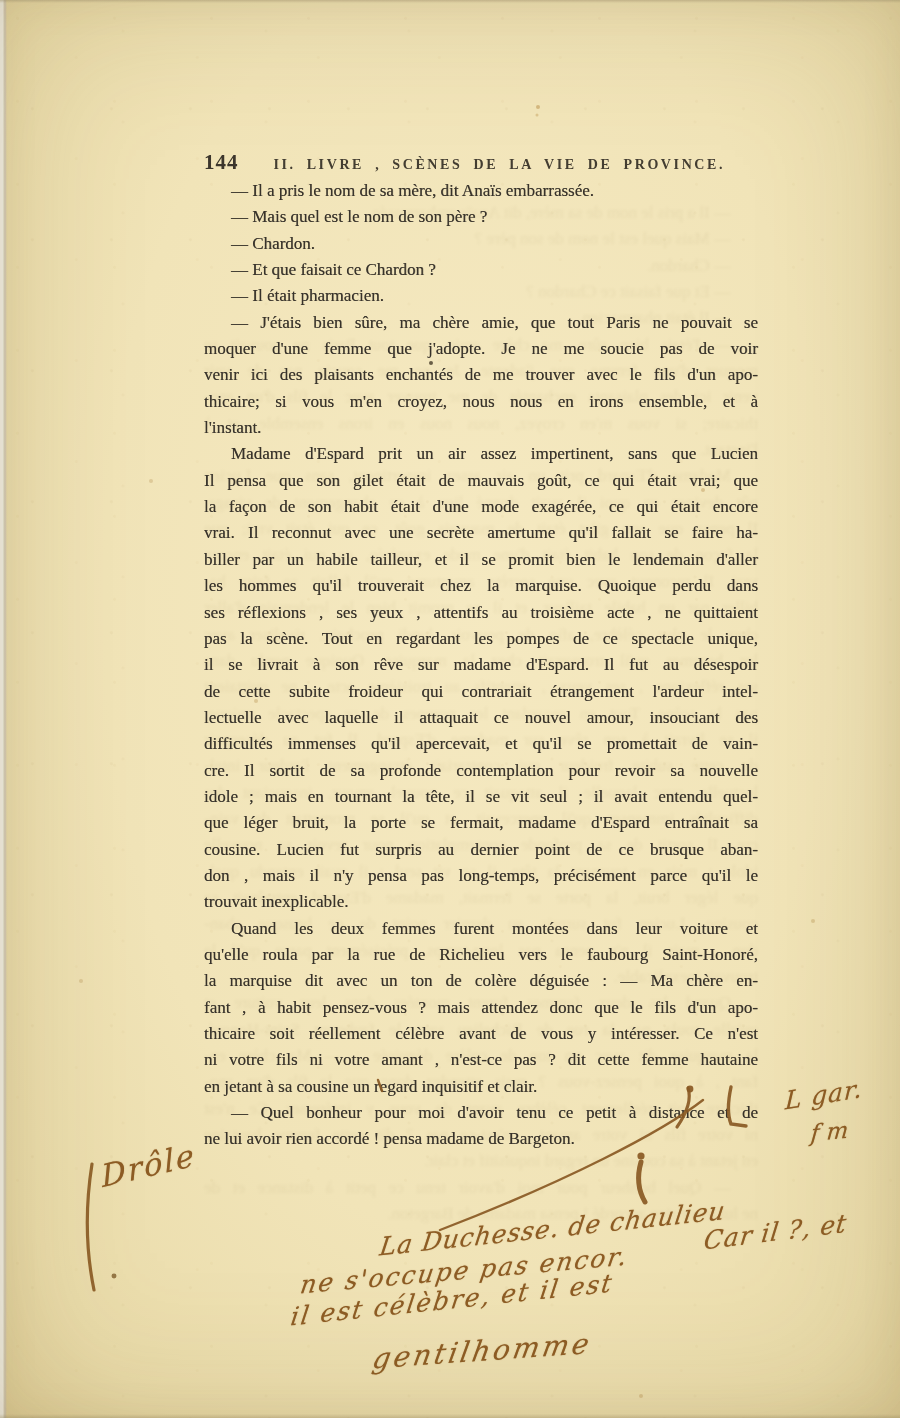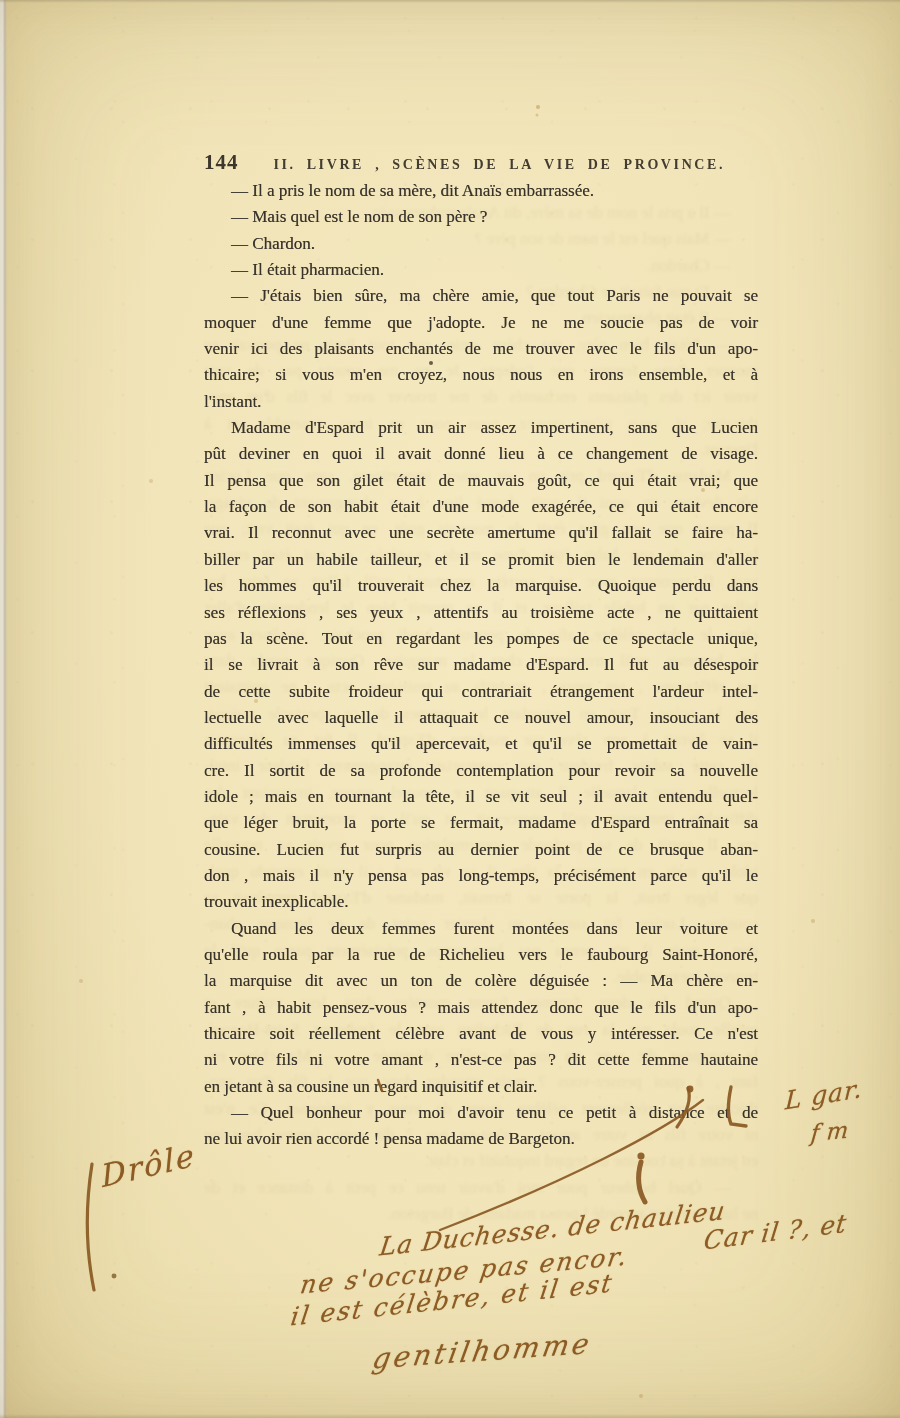--- a/index.html
+++ b/index.html
@@ -116,28 +116,28 @@
 
   <div class="hdr">
     <span class="num">144</span>
     <span class="title">II. LIVRE , SCÈNES DE LA VIE DE PROVINCE.</span>
   </div>
 
   <div class="body-text">
       <div class="ln ind">— Il a pris le nom de sa mère, dit Anaïs embarrassée.</div>
       <div class="ln ind">— Mais quel est le nom de son père ?</div>
       <div class="ln ind">— Chardon.</div>
+      <div class="ln ind">— Et que faisait ce Chardon ?</div>
       <div class="ln ind">— Il était pharmacien.</div>
       <div class="ln ind just">— J'étais bien sûre, ma chère amie, que tout Paris ne pouvait se</div>
       <div class="ln just">moquer d'une femme que j'adopte. Je ne me soucie pas de voir</div>
       <div class="ln just">venir ici des plaisants enchantés de me trouver avec le fils d'un apo-</div>
       <div class="ln just">thicaire; si vous m'en croyez, nous nous en irons ensemble, et à</div>
       <div class="ln">l'instant.</div>
       <div class="ln ind just">Madame d'Espard prit un air assez impertinent, sans que Lucien</div>
-      <div class="ln just">pût deviner en quoi il avait donné lieu à ce changement de visage.</div>
       <div class="ln just">Il pensa que son gilet était de mauvais goût, ce qui était vrai; que</div>
       <div class="ln just">la façon de son habit était d'une mode exagérée, ce qui était encore</div>
       <div class="ln just">vrai. Il reconnut avec une secrète amertume qu'il fallait se faire ha-</div>
       <div class="ln just">biller par un habile tailleur, et il se promit bien le lendemain d'aller</div>
       <div class="ln just">les hommes qu'il trouverait chez la marquise. Quoique perdu dans</div>
       <div class="ln just">ses réflexions , ses yeux , attentifs au troisième acte , ne quittaient</div>
       <div class="ln just">pas la scène. Tout en regardant les pompes de ce spectacle unique,</div>
       <div class="ln just">il se livrait à son rêve sur madame d'Espard. Il fut au désespoir</div>
       <div class="ln just">de cette subite froideur qui contrariait étrangement l'ardeur intel-</div>
       <div class="ln just">lectuelle avec laquelle il attaquait ce nouvel amour, insouciant des</div>

